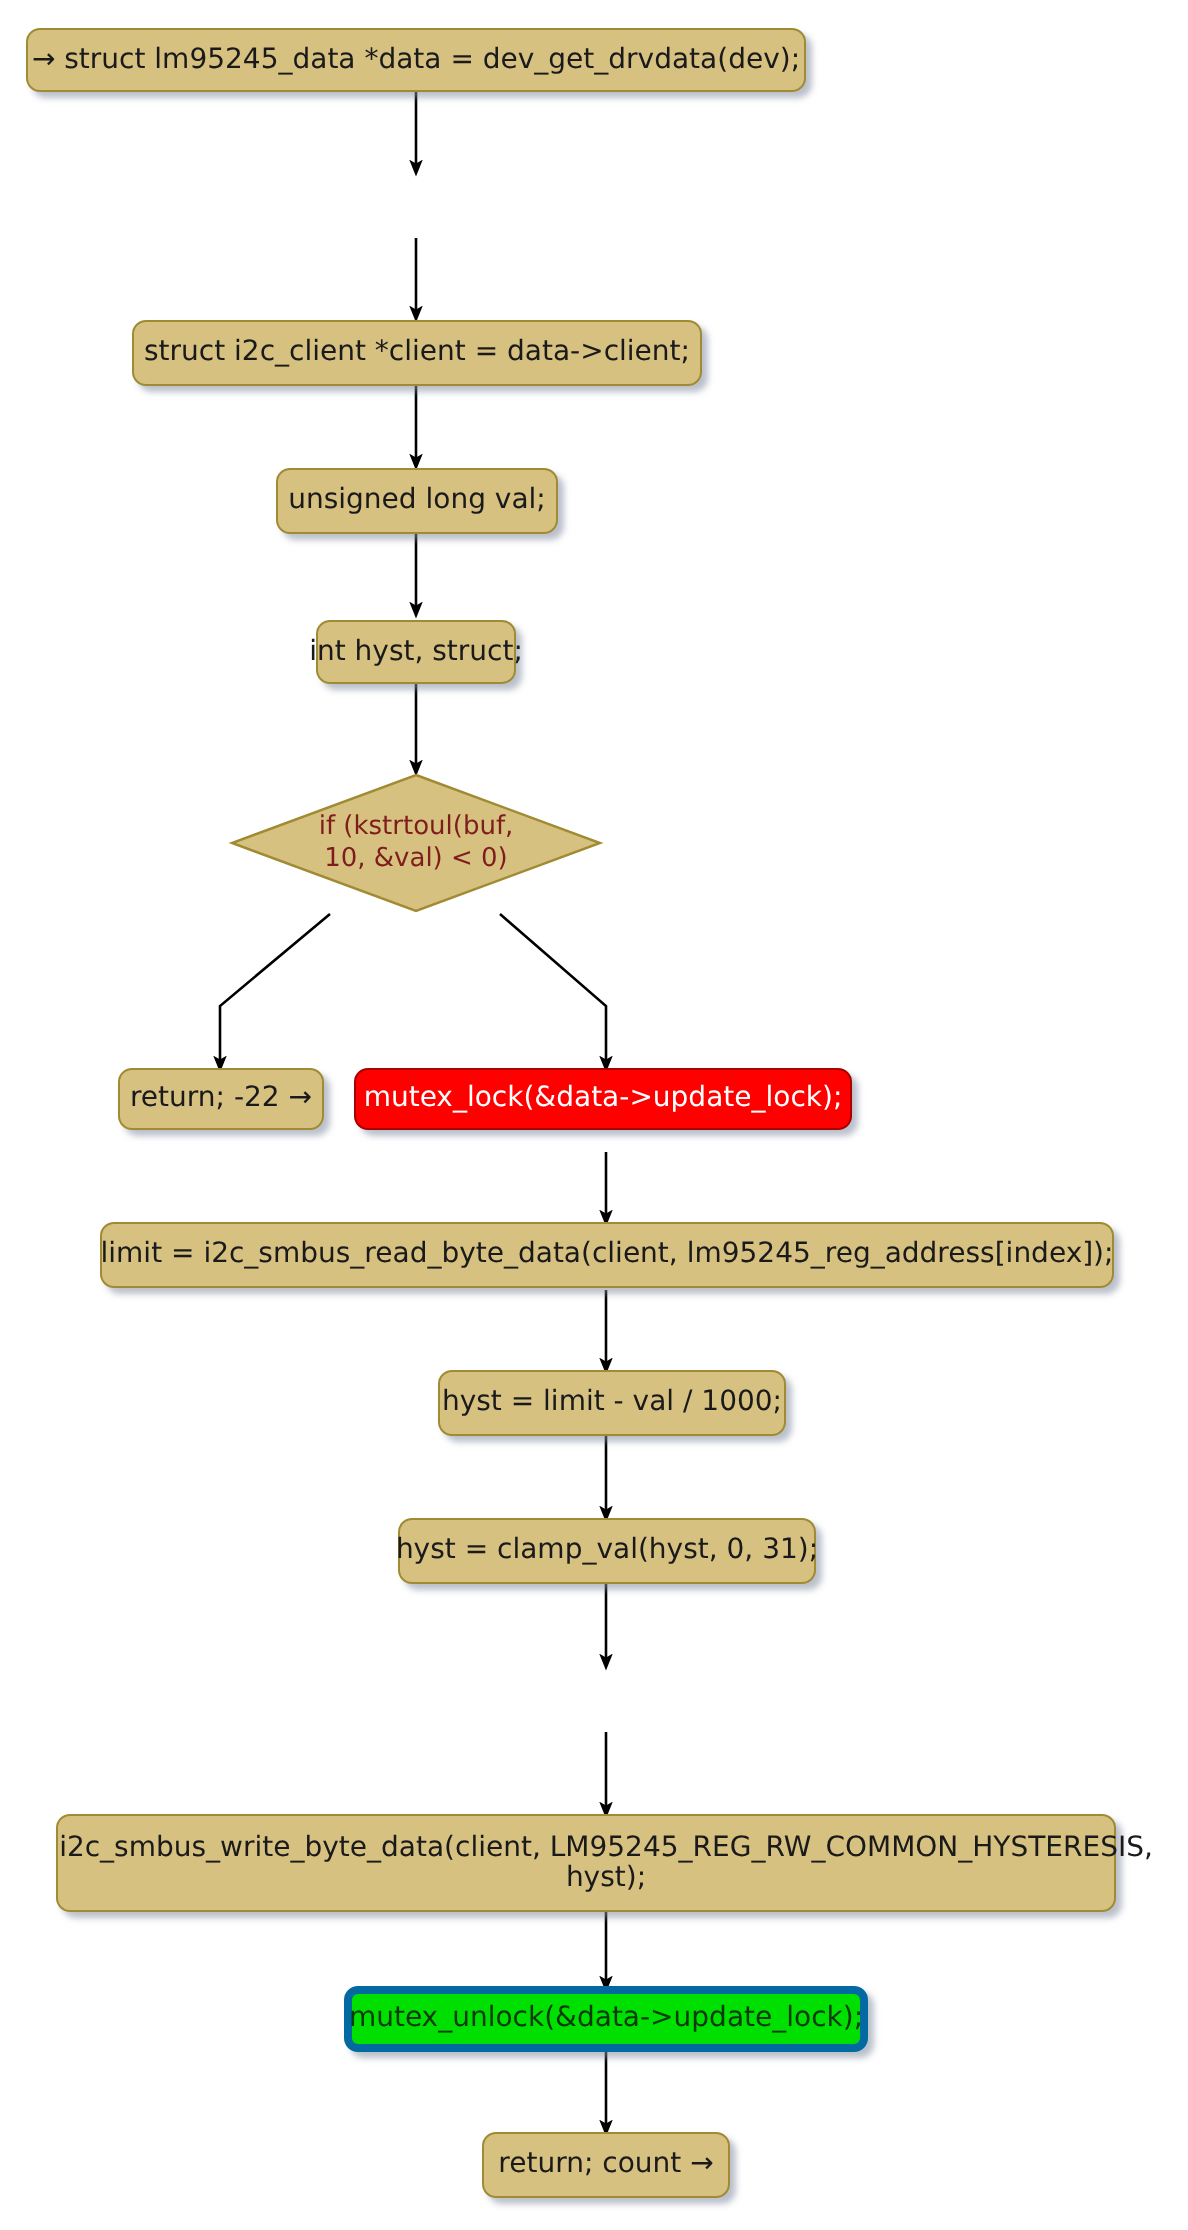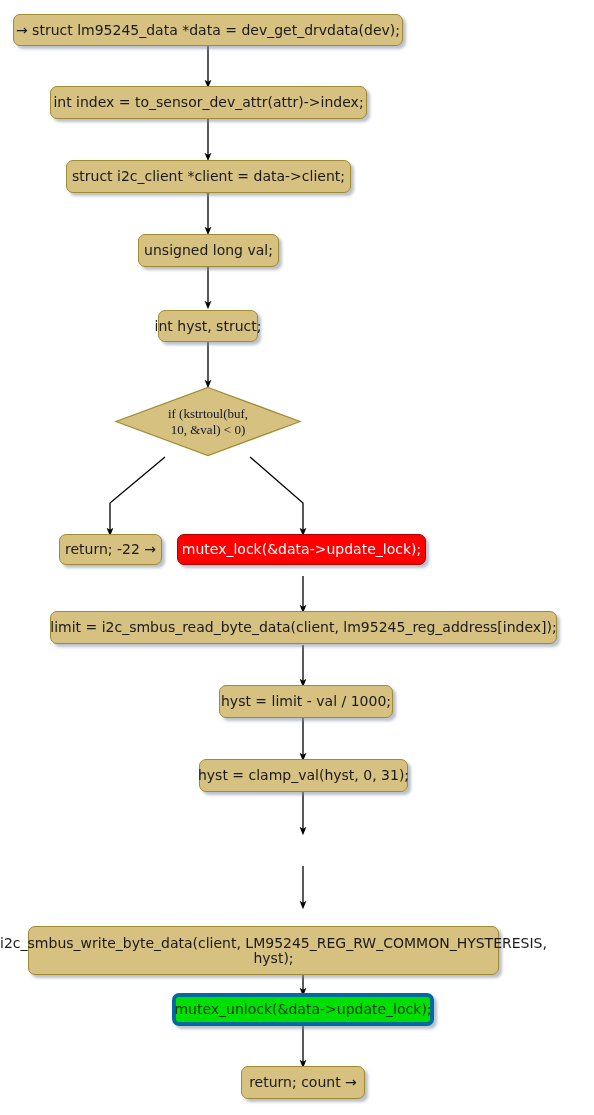--- a/index.html
+++ b/index.html
@@ -72,23 +72,22 @@
     left: 0;
     top: 0;
     width: 100%;
     height: 100%;
     display: flex;
     align-items: center;
     justify-content: center;
     text-align: center;
     font-size: 13px;
     line-height: 16px;
-    color: #0f172a;
+    color: #7f1d1d;
     white-space: pre-line;
-    font-family: Liberation Serif, serif;
   }
 </style>
 </head>
 <body>
 
 <div id="canvas">
 
   <svg id="edges" width="594" height="1115" viewBox="0 0 594 1115">
     <defs>
       <marker id="arrowhead" markerWidth="9" markerHeight="9" refX="4.2" refY="4" orient="auto" markerUnits="userSpaceOnUse">
@@ -108,21 +107,20 @@
       <line x1="303" y1="718" x2="303" y2="757"></line>
       <line x1="303" y1="792" x2="303" y2="831"></line>
       <line x1="303" y1="866" x2="303" y2="905"></line>
       <line x1="303" y1="956" x2="303" y2="992"></line>
       <line x1="303" y1="1026" x2="303" y2="1064"></line>
     </g>
   </svg>
 
   <div class="node beige" style="left:13px; top:14px; width:390px; height:32px;">→ struct lm95245_data *data = dev_get_drvdata(dev);</div>
 
-  <div class="node beige" style="left:50px; top:86px; width:317px; height:33px;">int index = to_sensor_dev_attr(attr)-&gt;index;</div>
 
   <div class="node beige" style="left:66px; top:160px; width:285px; height:33px;">struct i2c_client *client = data-&gt;client;</div>
 
   <div class="node beige" style="left:138px; top:234px; width:141px; height:33px;">unsigned long val;</div>
 
   <div class="node beige" style="left:158px; top:310px; width:100px; height:32px;">int hyst, struct;</div>
 
   <div class="diamond" style="left:113px; top:385px; width:190px; height:73px;">
     <svg class="dshape" viewBox="0 0 190 73" preserveAspectRatio="none">
       <polygon points="95,2.5 187,36.5 95,70.5 3,36.5" fill="#D6C181" stroke="#A08B32" stroke-width="1.2"></polygon>
@@ -135,20 +133,20 @@
 
   <div class="node red" style="left:177px; top:534px; width:249px; height:31px;">mutex_lock(&amp;data-&gt;update_lock);</div>
 
   <div class="node beige" style="left:50px; top:611px; width:507px; height:33px;">limit = i2c_smbus_read_byte_data(client, lm95245_reg_address[index]);</div>
 
   <div class="node beige" style="left:219px; top:685px; width:174px; height:33px;">hyst = limit - val / 1000;</div>
 
   <div class="node beige" style="left:199px; top:759px; width:209px; height:33px;">hyst = clamp_val(hyst, 0, 31);</div>
 
 
-  <div class="node beige" style="left:28px; top:926px; width:471px; height:49px;padding-left:20px;">i2c_smbus_write_byte_data(client, LM95245_REG_RW_COMMON_HYSTERESIS,
+  <div class="node beige" style="left:28px; top:907px; width:530px; height:49px;padding-left:20px;">i2c_smbus_write_byte_data(client, LM95245_REG_RW_COMMON_HYSTERESIS,
 hyst);</div>
 
   <div class="node green" style="left:172px; top:993px; width:262px; height:33px;">mutex_unlock(&amp;data-&gt;update_lock);</div>
 
   <div class="node beige" style="left:241px; top:1066px; width:124px; height:33px;">return; count →</div>
 
 </div>
 
 </body></html>

